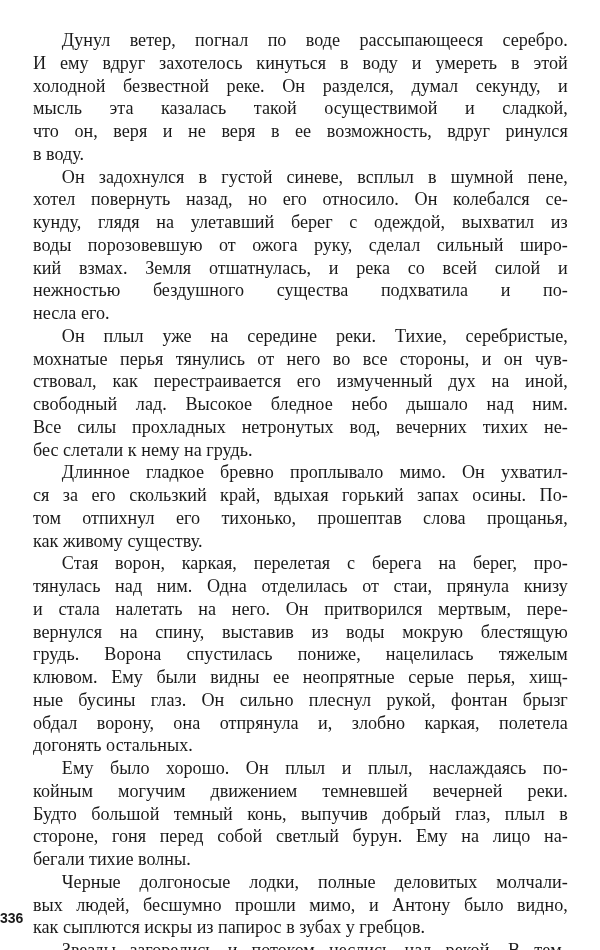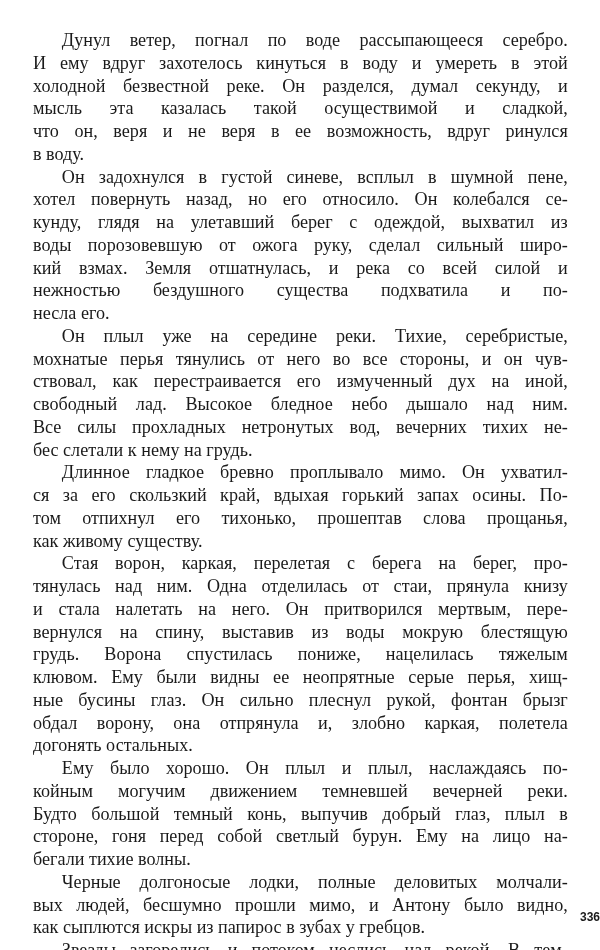--- a/index.html
+++ b/index.html
@@ -16,23 +16,23 @@
   }
   .line {
     height: 22.75px; line-height: 22.75px;
     white-space: nowrap;
     text-align: justify; text-align-last: justify;
     display: block;
   }
   .line.indent { padding-left: 31px; }
   .line.last { text-align-last: left; }
   .pagenum {
-    position: absolute; top: 910px; left: 0; width: 600px; text-align: right;
+    position: absolute; top: 910px; left: 0; width: 600px; text-align: left;
     font-family: "Liberation Sans", "DejaVu Sans", sans-serif;
-    font-size: 12px; font-weight: bold; color: #1a1a1a;
+    font-size: 14px; font-weight: bold; color: #1a1a1a;
   }
 </style>
 </head>
 <body>
 
 <div class="page">
 
   <div>
     <span class="line indent">Дунул ветер, погнал по воде рассыпающееся серебро.</span>
     <span class="line">И ему вдруг захотелось кинуться в воду и умереть в этой</span>

